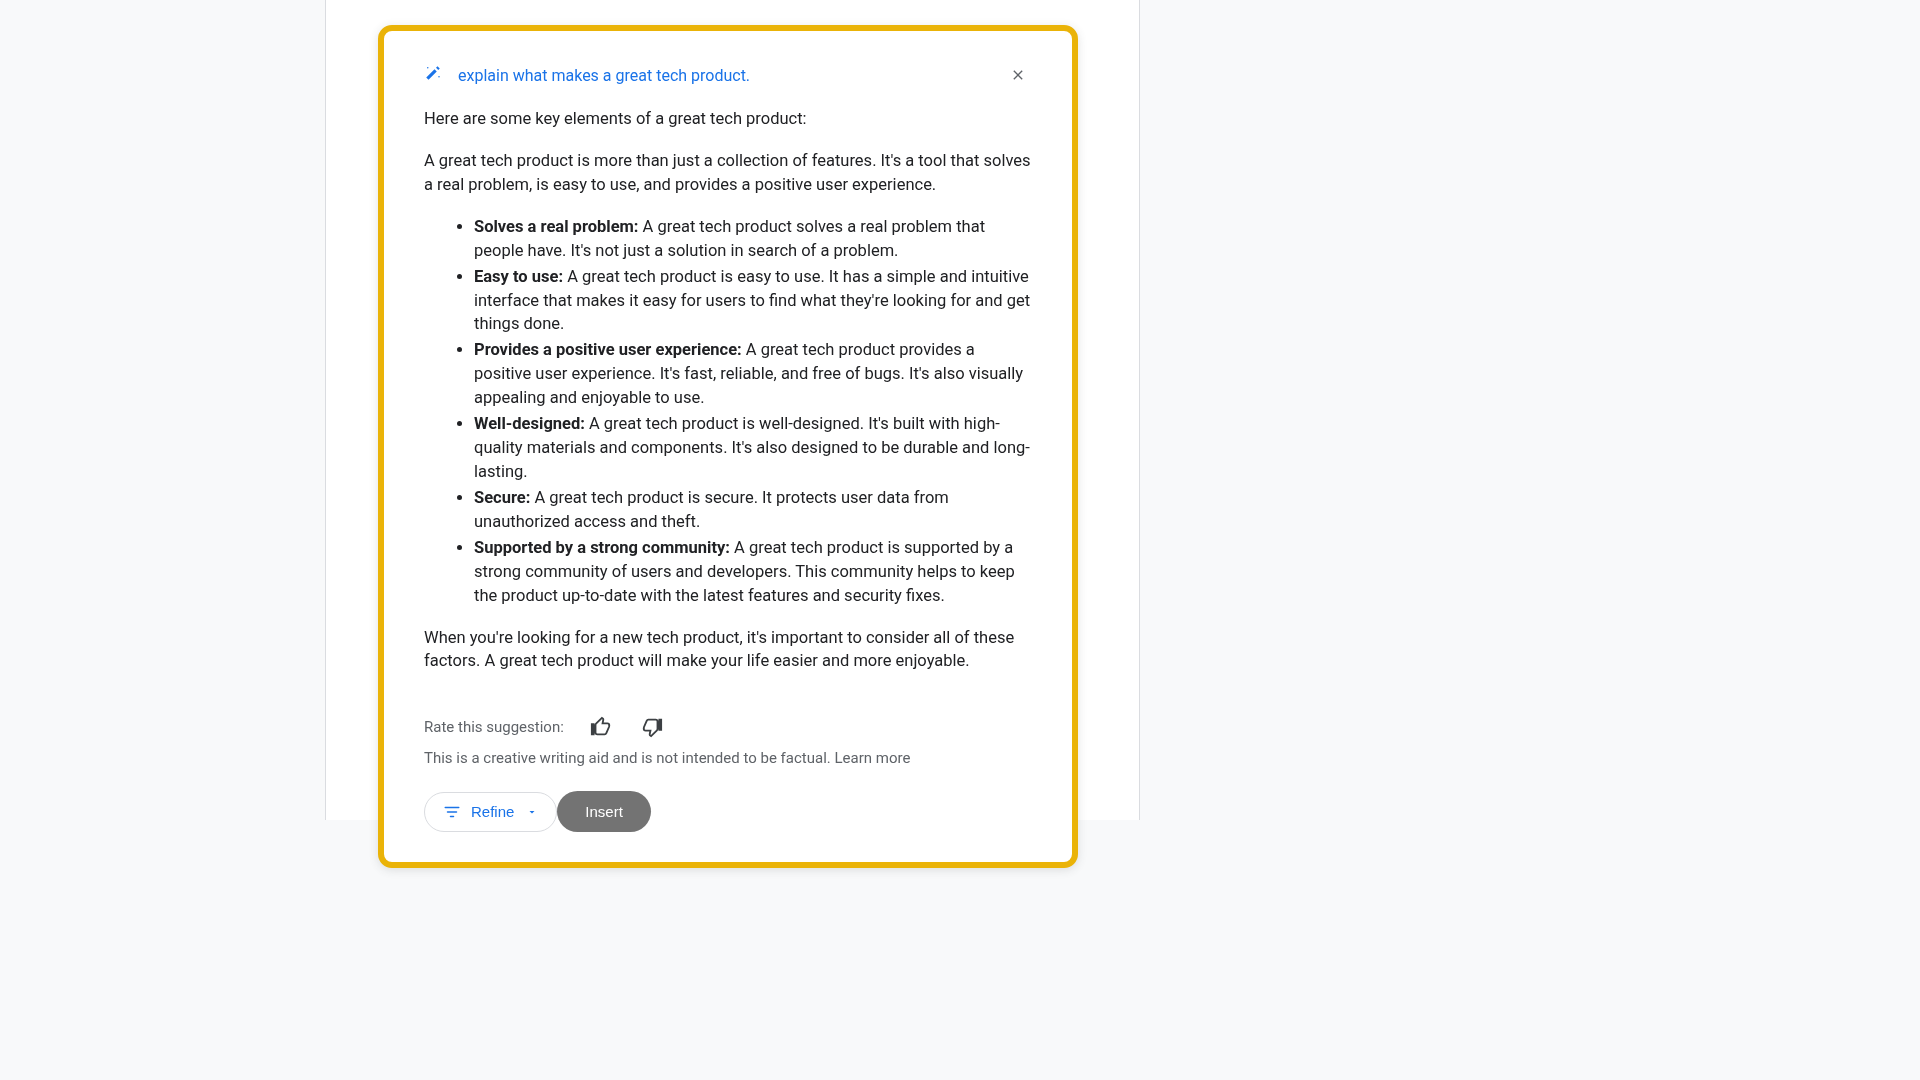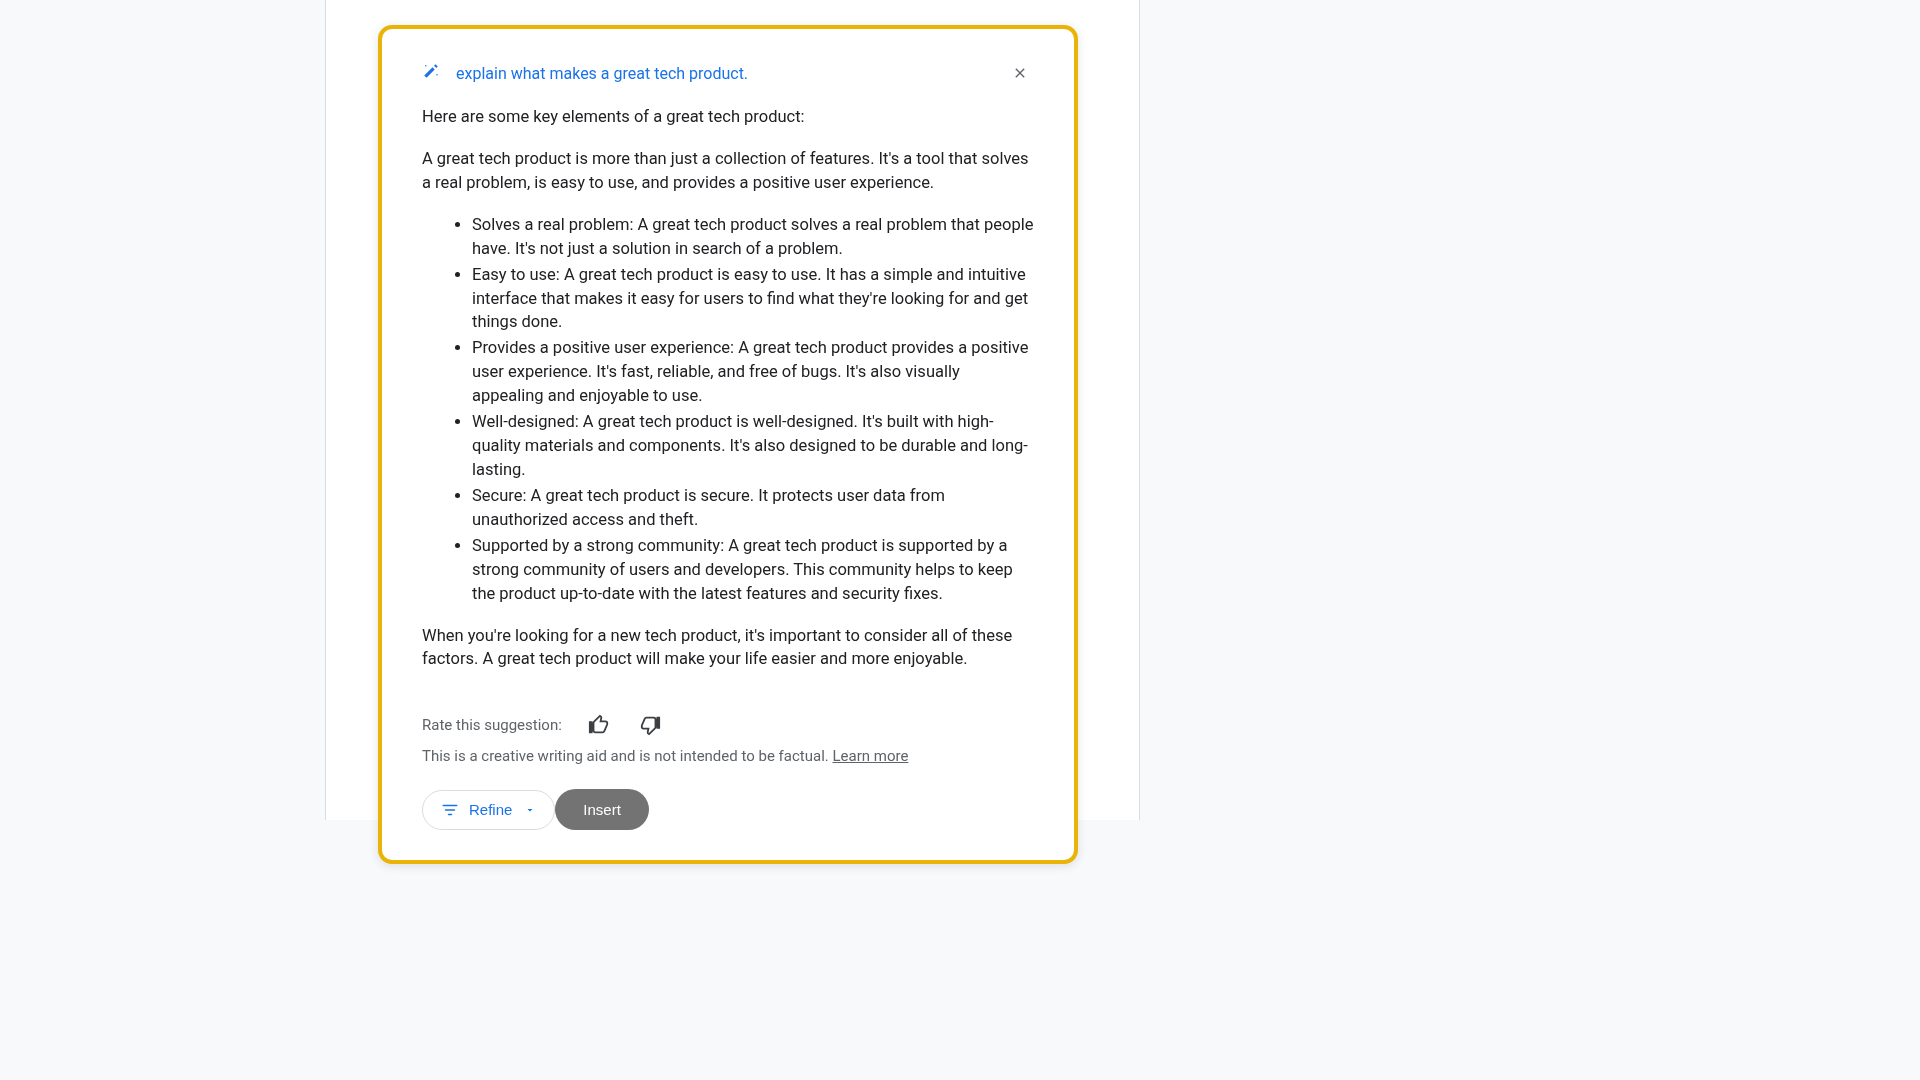--- a/index.html
+++ b/index.html
@@ -21,21 +21,21 @@
       background: #ffffff;
       border-left: 1px solid #dadce0;
       border-right: 1px solid #dadce0;
     }
     .card {
       position: absolute;
       left: 378px;
       top: 25px;
       width: 700px;
       background: #ffffff;
-      border: 4px solid #eab308;
+      border: 6px solid #eab308;
       border-radius: 14px;
       box-shadow: 0 2px 10px rgba(60,64,67,0.15);
       padding: 30px 40px 30px 40px;
     }
     .header-row {
       display: flex;
       align-items: center;
       gap: 16px;
       margin-bottom: 18px;
     }
@@ -59,21 +59,21 @@
       margin-bottom: 18px;
     }
     .body-text {
       font-size: 16.5px;
       line-height: 1.45;
       color: #202124;
     }
     .body-text p { margin-bottom: 18px; }
     .body-text ul { list-style: disc; padding-left: 50px; margin-bottom: 18px; }
     .body-text li { margin-bottom: 2px; line-height: 1.45; }
-    .body-text li b { font-weight: 400; }
+    .body-text li b { font-weight: 700; }
     .rating-row {
       display: flex;
       align-items: center;
       gap: 23px;
       margin-top: 40px;
       margin-bottom: 8px;
     }
     .rating-label {
       font-size: 15px;
       color: #5f6368;
@@ -84,21 +84,20 @@
       cursor: pointer;
       color: #3c4043;
     }
     .disclaimer {
       font-size: 15px;
       color: #5f6368;
       margin-bottom: 24px;
     }
     .disclaimer a {
       color: #5f6368;
-      text-decoration: underline;
       cursor: pointer;
     }
     .actions-row {
       display: flex;
       justify-content: flex-start;
       align-items: center;
     }
     .refine-btn {
       display: flex;
       align-items: center;

